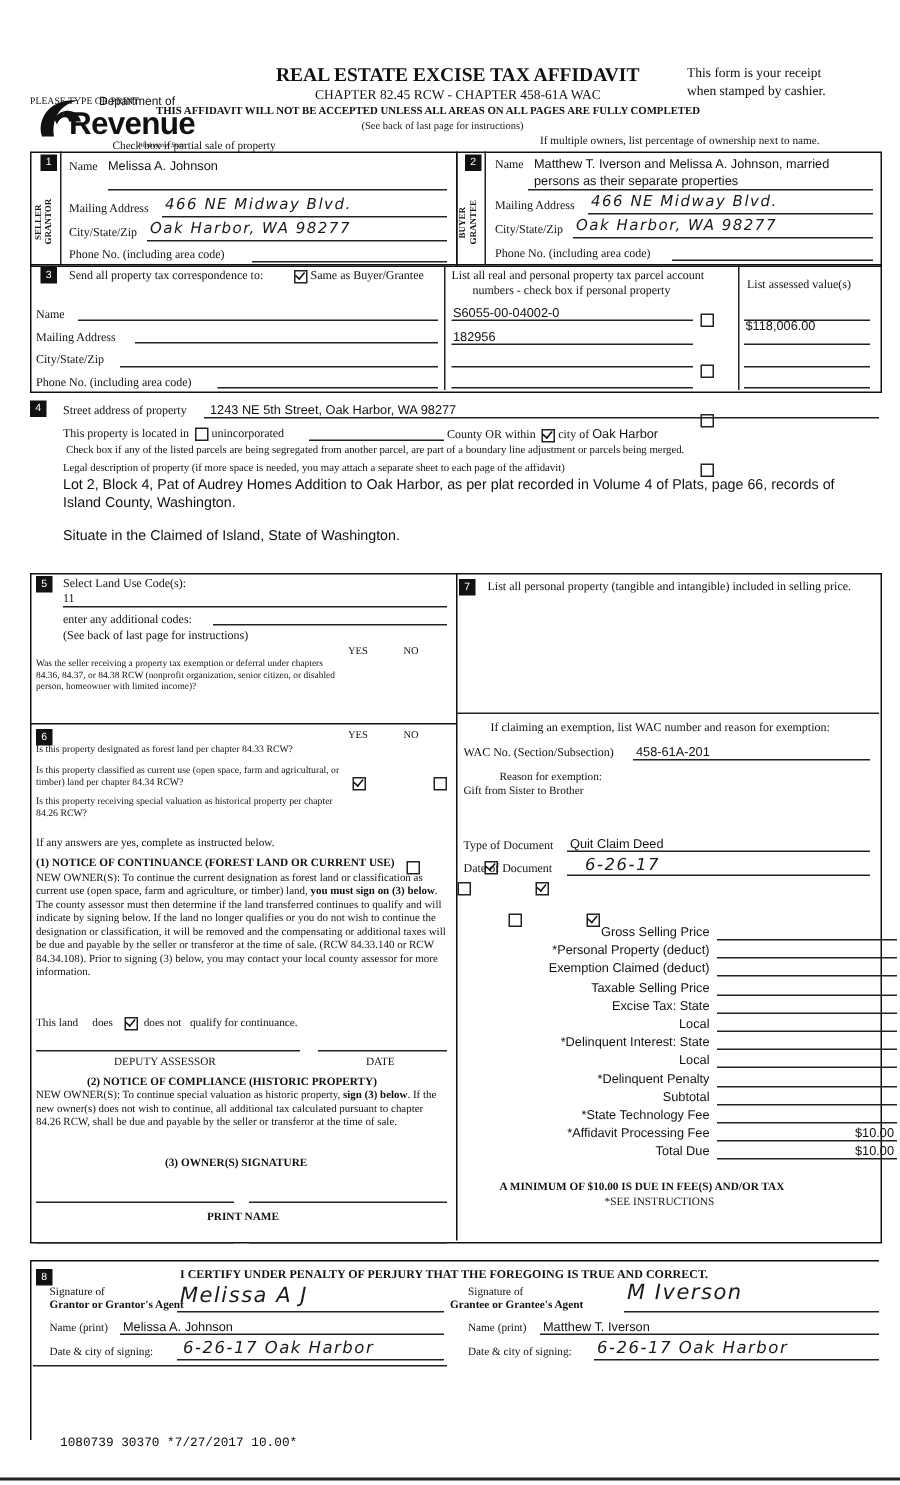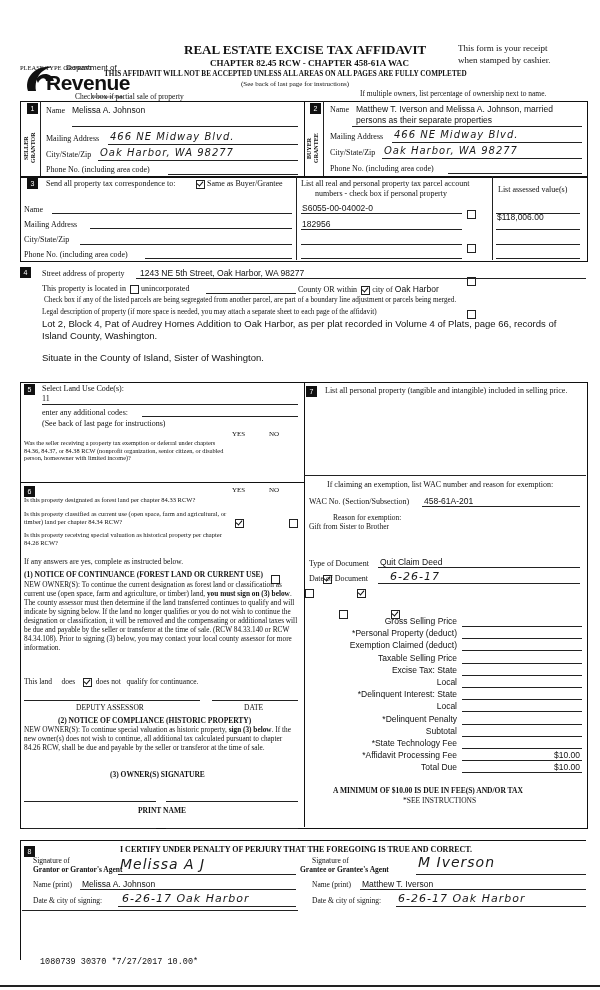--- a/index.html
+++ b/index.html
@@ -10,21 +10,21 @@
   .mono { font-family:"Liberation Mono", monospace; }
   .hand { font-family:"DejaVu Sans", sans-serif; font-style:italic; letter-spacing:1px; color:#1a1a1a; }
   .line { position:absolute; border-bottom:1px solid #222; height:0; }
   .thickbox { position:absolute; border:1.5px solid #111; }
   .numtag { position:absolute; background:#111; color:#fff; font-size:7px; width:11px; height:11px; line-height:11px; text-align:center; font-family:"Liberation Sans", sans-serif; }
   .cb { display:inline-block; width:7px; height:7px; border:1px solid #222; vertical-align:middle; position:relative; margin:0 2px; }
   .cb.checked::after { content:""; position:absolute; left:1px; top:-1px; width:3px; height:5px; border-right:1.3px solid #111; border-bottom:1.3px solid #111; transform:rotate(40deg); }
   .t8 { font-size:8px; }
   .t7 { font-size:7px; }
   .vlabel { position:absolute; writing-mode:vertical-rl; transform:rotate(180deg); font-size:6px; font-weight:bold; text-align:center; line-height:7px; }
-  .fee-row { position:absolute; left:312px; width:270px; height:12px; font-size:8.5px; font-family:"Liberation Sans", sans-serif; }
+  .fee-row { position:absolute; left:328px; width:270px; height:12px; font-size:8.5px; font-family:"Liberation Sans", sans-serif; }
   .fee-label { position:absolute; right:125px; top:0; white-space:nowrap; }
   .fee-line { position:absolute; left:150px; right:0; top:10px; border-bottom:1px solid #222; }
   .fee-val { position:absolute; right:2px; top:0; }
 </style>
 </head>
 <body>
 
 
 
 
@@ -32,21 +32,21 @@
   <svg width="40" height="36" viewBox="0 0 40 36" style="position:absolute;left:0;top:0;">
     <path d="M6 30 C2 18 12 4 30 6 C20 8 12 16 14 30 Z" fill="#111"></path>
     <path d="M14 18 C20 10 30 12 32 20 L24 20 C24 16 18 16 16 22 Z" fill="#111"></path>
   </svg>
   <span class="abs sans" style="left:44px;top:2px;font-size:8px;">Department of</span>
   <span class="abs sans" style="left:24px;top:10px;font-size:21px;font-weight:bold;letter-spacing:-0.5px;">Revenue</span>
   <span class="abs serif" style="left:70px;top:33px;font-size:4.5px;font-style:italic;">Washington State</span>
 </div>
 <div class="abs serif" style="left:20px;top:64px;font-size:6.5px;">PLEASE TYPE OR PRINT</div>
 <div class="abs serif" style="left:184px;top:42px;font-size:13px;font-weight:bold;">REAL ESTATE EXCISE TAX AFFIDAVIT</div>
-<div class="abs serif" style="left:210px;top:58px;font-size:9px;font-weight:bold;">CHAPTER 82.45 RCW - CHAPTER 458-61A WAC</div>
+<div class="abs serif" style="left:210px;top:58px;font-size:9px;font-weight:normal;">CHAPTER 82.45 RCW - CHAPTER 458-61A WAC</div>
 <div class="abs serif" style="left:458px;top:43px;font-size:9px;">This form is your receipt</div>
 <div class="abs serif" style="left:458px;top:55px;font-size:9px;">when stamped by cashier.</div>
 <div class="abs serif" style="left:104px;top:70px;font-size:7.2px;font-weight:bold;">THIS AFFIDAVIT WILL NOT BE ACCEPTED UNLESS ALL AREAS ON ALL PAGES ARE FULLY COMPLETED</div>
 <div class="abs serif" style="left:241px;top:80px;font-size:7px;">(See back of last page for instructions)</div>
 <div class="abs serif" style="left:75px;top:92px;font-size:7.5px;">Check box if partial sale of property</div>
 <div class="abs serif" style="left:360px;top:89px;font-size:7.5px;">If multiple owners, list percentage of ownership next to name.</div>
 
 
 <div class="thickbox" style="left:20px;top:101px;width:283px;height:75px;"></div>
 <div class="numtag" style="left:27px;top:103px;">1</div>
@@ -139,21 +139,21 @@
 <div class="line" style="left:206px;top:293px;width:90px;"></div>
 <div class="abs t8" style="left:298px;top:284px;white-space:nowrap;">
   <span>County OR within</span>
   <span class="cb checked"></span><span>city of</span>
   <span class="sans" style="font-size:8.5px;">Oak Harbor</span>
 </div>
 <span class="abs" style="left:44px;top:296px;font-size:7.2px;white-space:nowrap;">Check box if any of the listed parcels are being segregated from another parcel, are part of a boundary line adjustment or parcels being merged.</span>
 <span class="abs" style="left:42px;top:308px;font-size:7.2px;white-space:nowrap;">Legal description of property (if more space is needed, you may attach a separate sheet to each page of the affidavit)</span>
 <span class="abs sans" style="left:42px;top:318px;font-size:9.5px;white-space:nowrap;">Lot 2, Block 4, Pat of Audrey Homes Addition to Oak Harbor, as per plat recorded in Volume 4 of Plats, page 66, records of</span>
 <span class="abs sans" style="left:42px;top:330px;font-size:9.5px;">Island County, Washington.</span>
-<span class="abs sans" style="left:42px;top:352px;font-size:9.5px;">Situate in the County of Island, Sister of Washington.</span>
+<span class="abs sans" style="left:42px;top:352px;font-size:9.5px;">Situate in the Claimed of Island, State of Washington.</span>
 
 
 <div class="thickbox" style="left:20px;top:382px;width:566px;height:445px;"></div>
 <div class="abs" style="left:304px;top:382px;height:445px;border-left:1.5px solid #111;"></div>
 
 <div class="numtag" style="left:24px;top:384px;">5</div>
 <span class="abs t8" style="left:42px;top:384px;">Select Land Use Code(s):</span>
 <span class="abs t8" style="left:42px;top:394px;">11</span>
 <div class="line" style="left:42px;top:404px;width:256px;"></div>
 <span class="abs t8" style="left:42px;top:408px;">enter any additional codes:</span>

